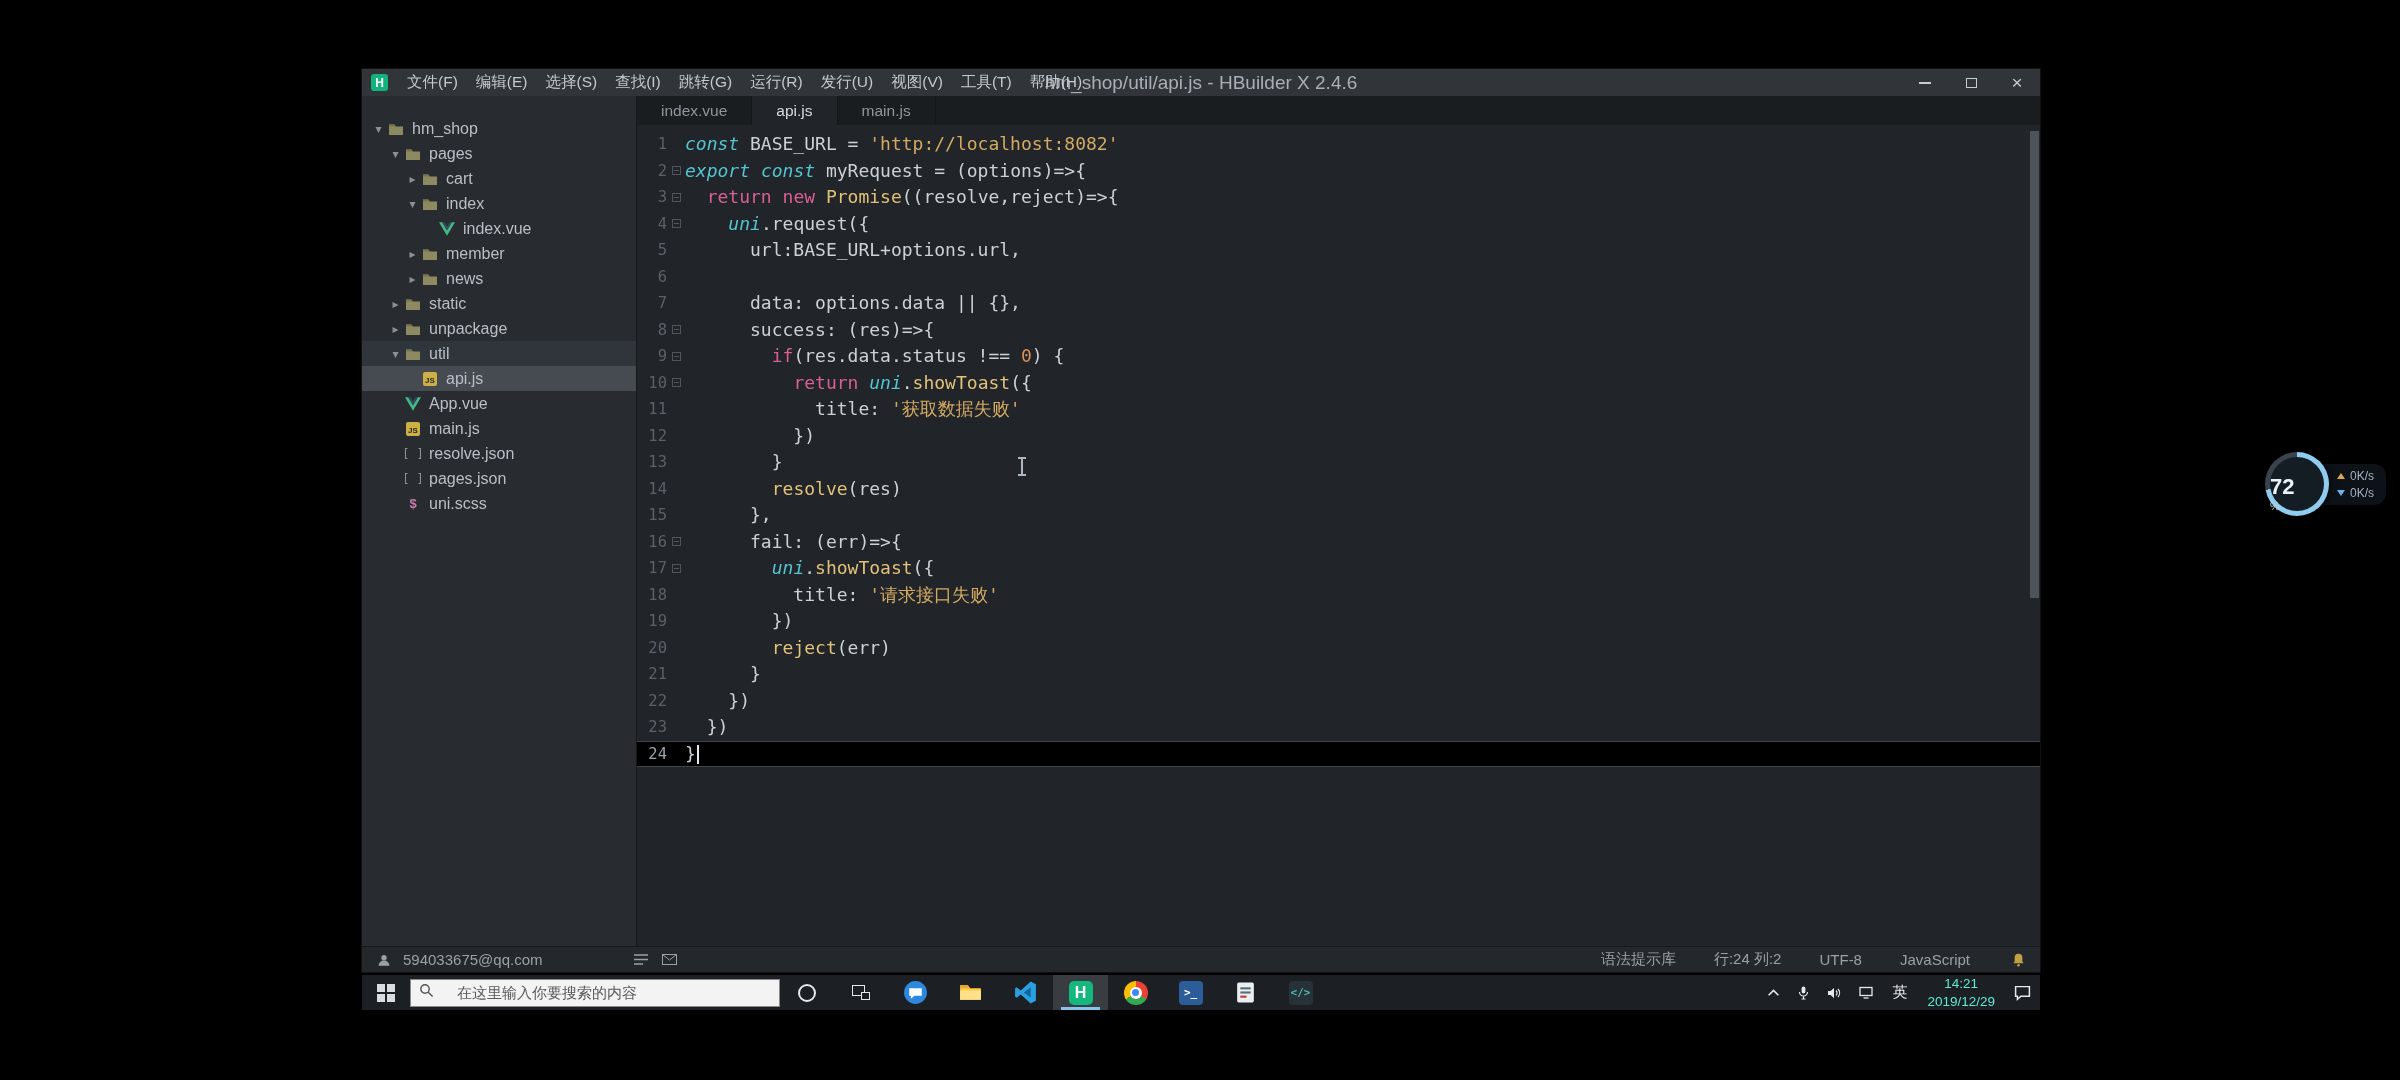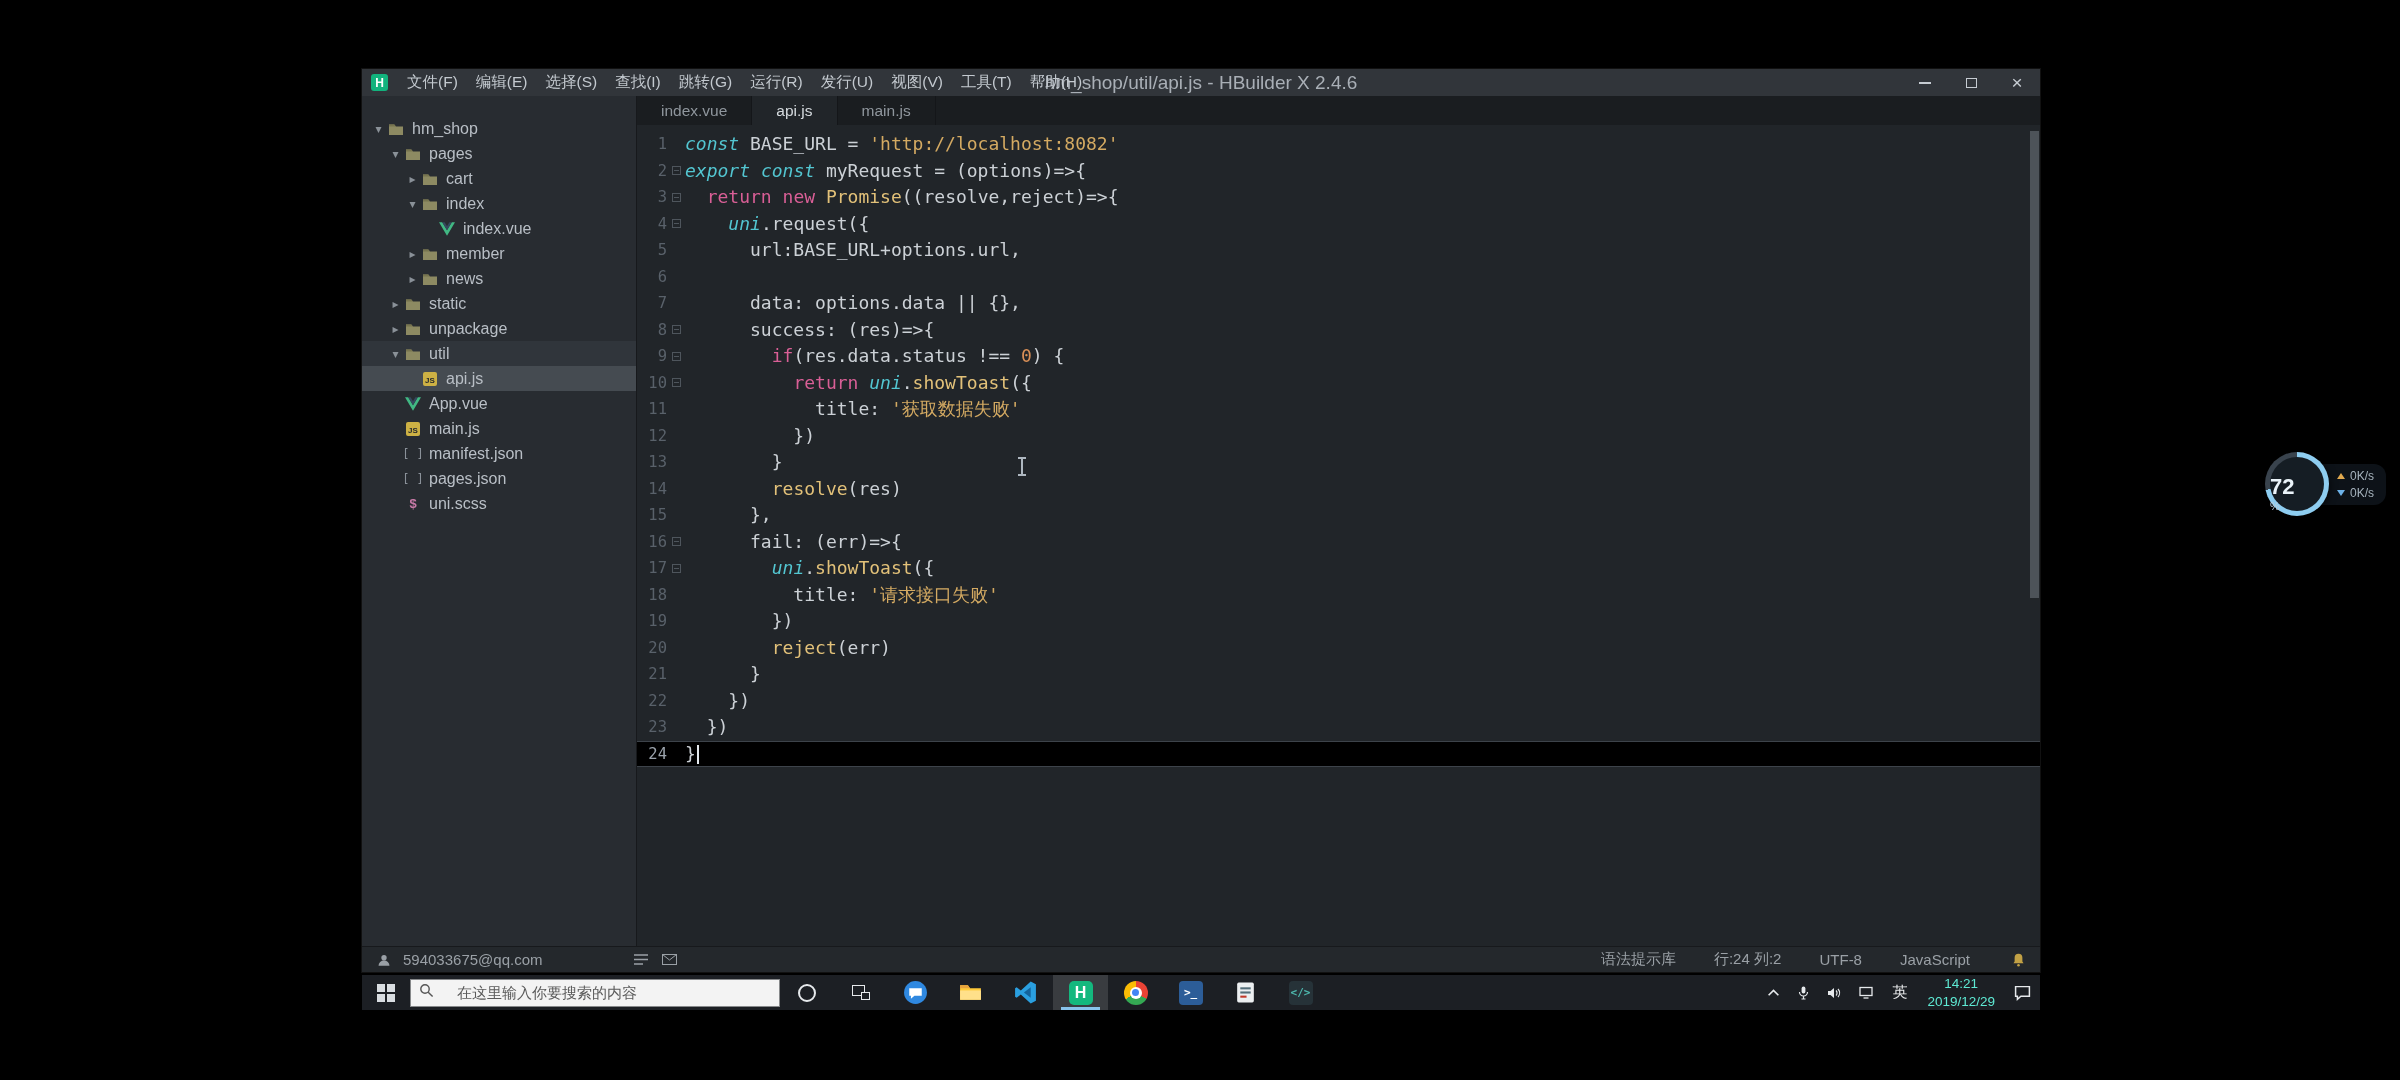--- a/index.html
+++ b/index.html
@@ -306,21 +306,21 @@
                   <text x="7" y="10.6" font-size="8" text-anchor="middle" fill="#26292c" font-weight="bold">JS</text>
                 </svg>
               </span>
               <span>main.js</span>
             </div>
             <div class="tree-row" style="padding-left: 25px;">
               <span class="tree-arrow"></span>
               <span class="tree-icon">
                 <span class="badge-json">[ ]</span>
               </span>
-              <span>manifest.json</span>
+              <span>resolve.json</span>
             </div>
             <div class="tree-row" style="padding-left: 25px;">
               <span class="tree-arrow"></span>
               <span class="tree-icon">
                 <span class="badge-json">[ ]</span>
               </span>
               <span>pages.json</span>
             </div>
             <div class="tree-row" style="padding-left: 25px;">
               <span class="tree-arrow"></span>

